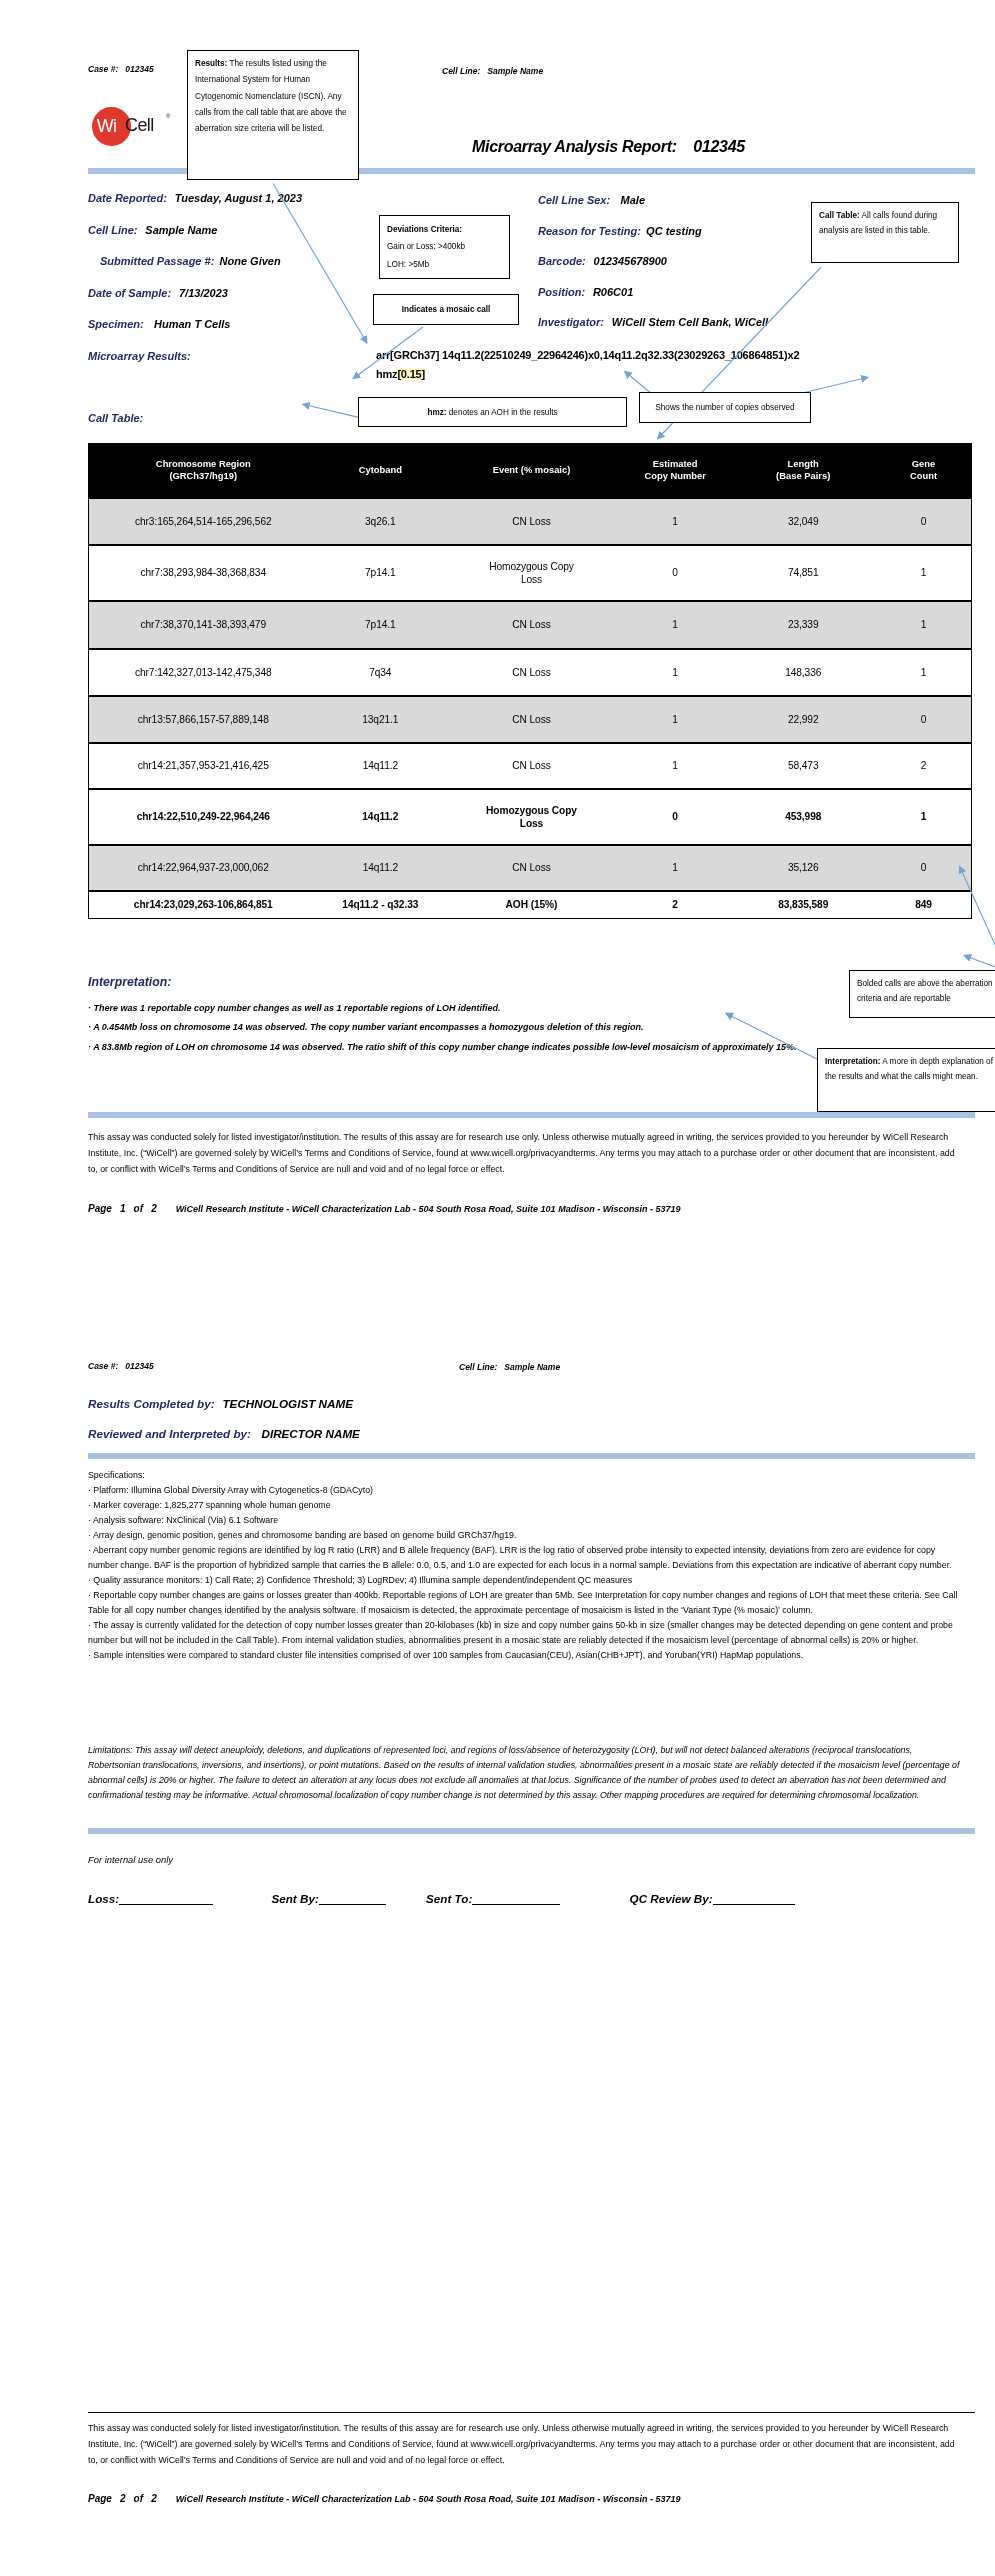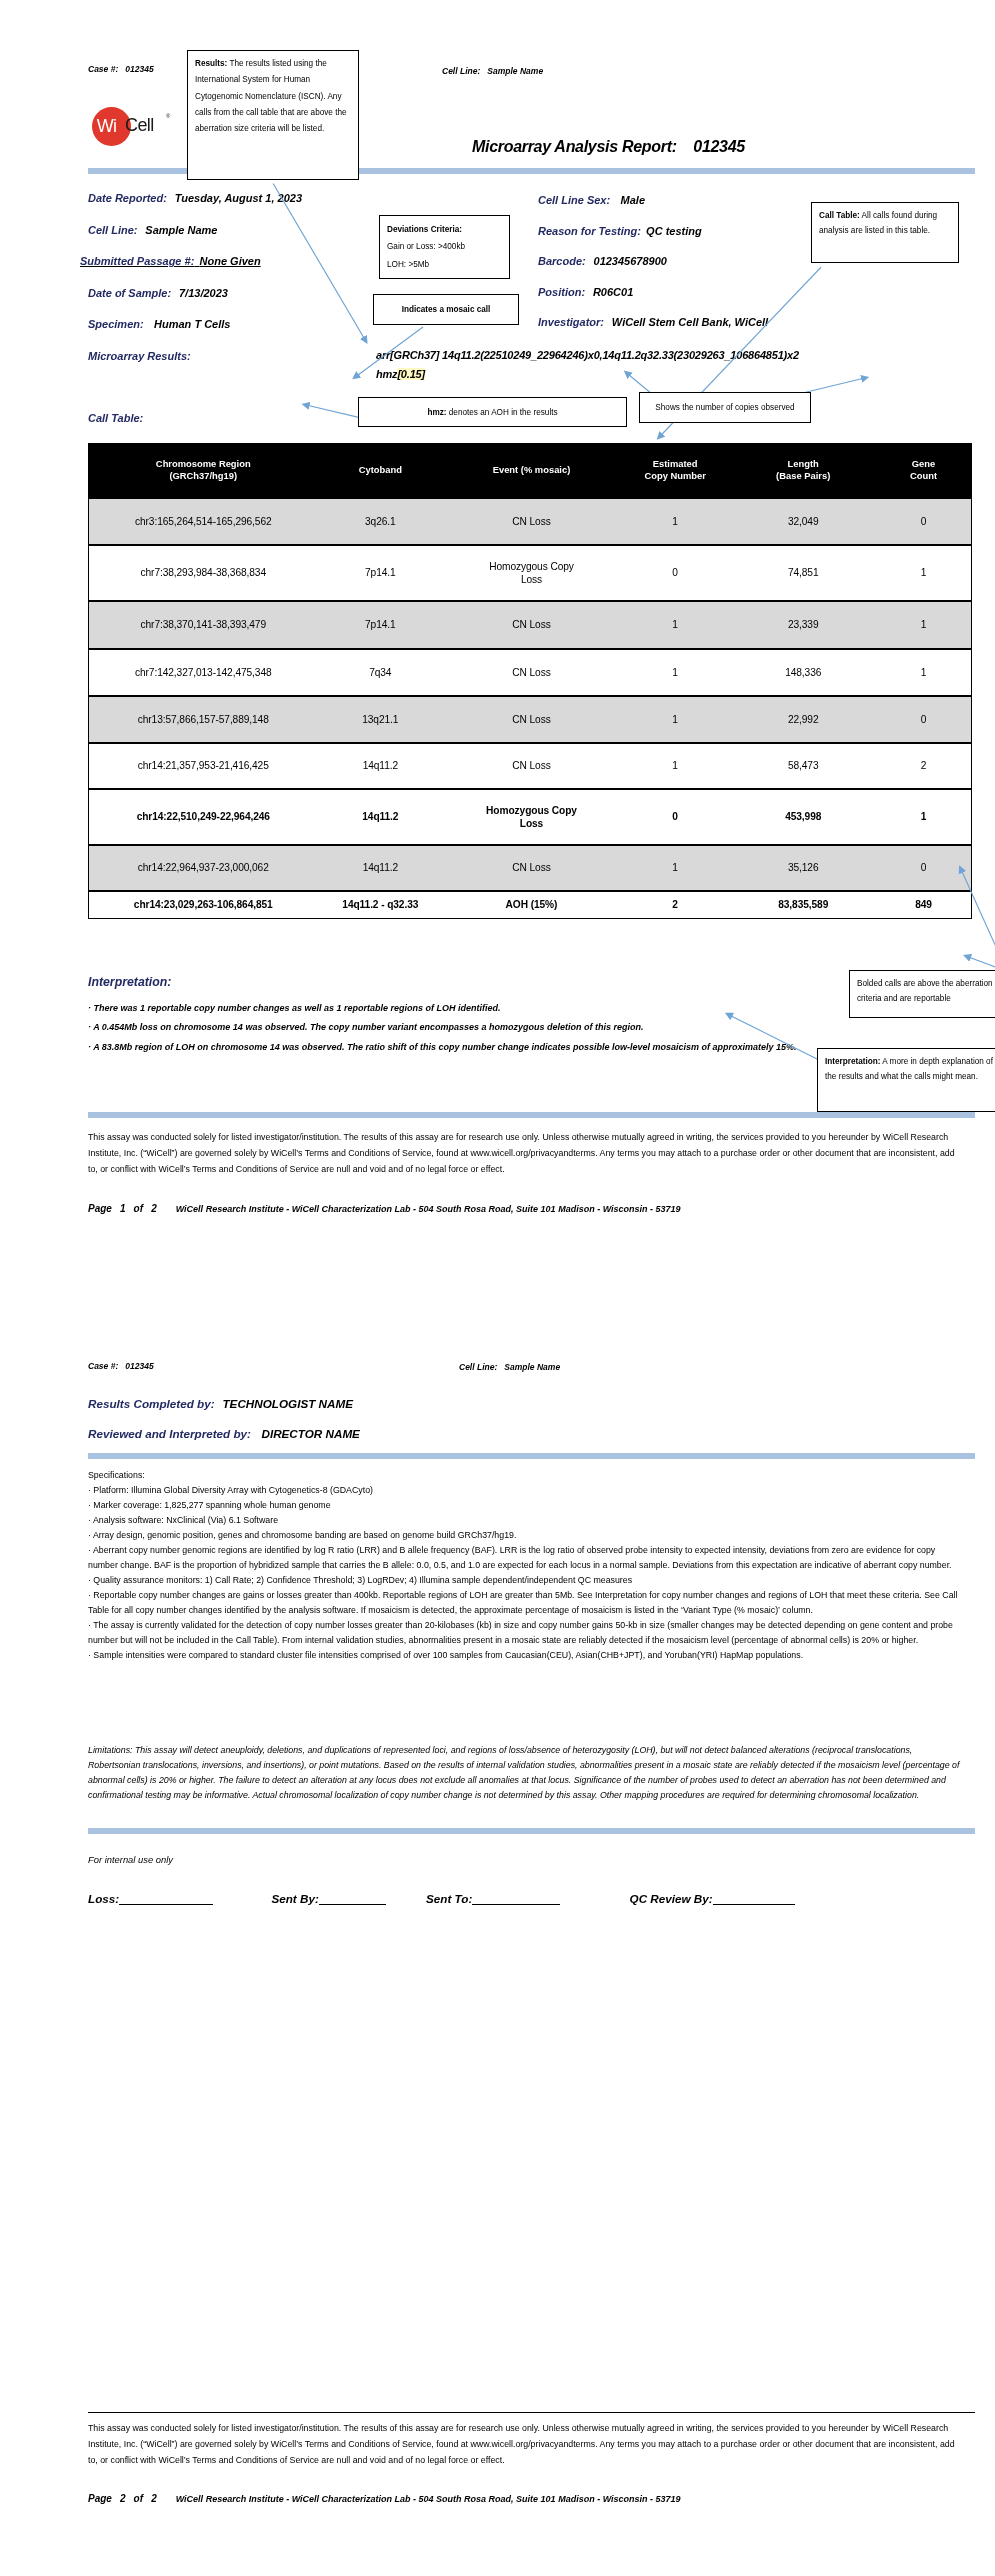--- a/index.html
+++ b/index.html
@@ -8,21 +8,21 @@
   .abs{position:absolute;}
   .lbl{color:#232a62;font-weight:bold;font-style:italic;font-size:11px;}
   .val{color:#000;font-weight:bold;font-style:italic;font-size:11px;}
   .hdr-sm{font-size:8.5px;font-weight:bold;font-style:italic;}
   .title{font-size:16px;font-weight:bold;font-style:italic;letter-spacing:-0.3px;}
   .bluebar{position:absolute;left:56px;width:887px;height:6.4px;background:#a9c2e0;}
   .callout{position:absolute;border:1.2px solid #000;background:#fff;z-index:6;
            font-size:8.2px;line-height:15px;padding:4.7px 7px;}
   .callout b{font-weight:bold;}
   .ctr{text-align:center;}
-  .results-line{font-weight:bold;font-style:italic;font-size:11px;letter-spacing:-0.2px;white-space:nowrap;}
+  .results-line{font-weight:bold;font-size:11px;letter-spacing:-0.2px;white-space:nowrap;}
   .hl{background:#fef9c3;}
   .calltable{position:absolute;left:56px;top:443px;border-collapse:collapse;border:1.8px solid #000;
              width:884px;table-layout:fixed;z-index:1;}
   .calltable th{background:#000;color:#fff;font-weight:bold;font-size:9.4px;line-height:12.3px;
                 text-align:center;vertical-align:middle;padding:2.3px 1.2px;}
   .calltable td{border-top:2.3px solid #000;text-align:center;vertical-align:middle;
                 font-size:10.2px;letter-spacing:-0.1px;padding:1.2px 2.3px;}
   .calltable tr.g{background:#d9d9d9;}
   .calltable tr.b td{font-weight:bold;}
   td.event{white-space:pre-line;line-height:13px;}
@@ -69,21 +69,21 @@
   <div class="bluebar" style="top:168px;"></div>
 
   <div class="abs" style="left:56px;top:192px;">
     <span class="lbl">Date Reported:</span>&nbsp;&nbsp;
     <span class="val">Tuesday, August 1, 2023</span>
   </div>
   <div class="abs" style="left:56px;top:224px;">
     <span class="lbl">Cell Line:</span>&nbsp;&nbsp;
     <span class="val">Sample Name</span>
   </div>
-  <div class="abs" style="left:48px;top:255px;text-decoration:underline;">
+  <div class="abs" style="left:68px;top:255px;">
     <span class="lbl">Submitted Passage #:</span>&nbsp;
     <span class="val">None Given</span>
   </div>
   <div class="abs" style="left:56px;top:287px;">
     <span class="lbl">Date of Sample:</span>&nbsp;&nbsp;
     <span class="val">7/13/2023</span>
   </div>
   <div class="abs" style="left:56px;top:318px;">
     <span class="lbl">Specimen:</span>&nbsp;&nbsp;&nbsp;
     <span class="val">Human T Cells</span>

